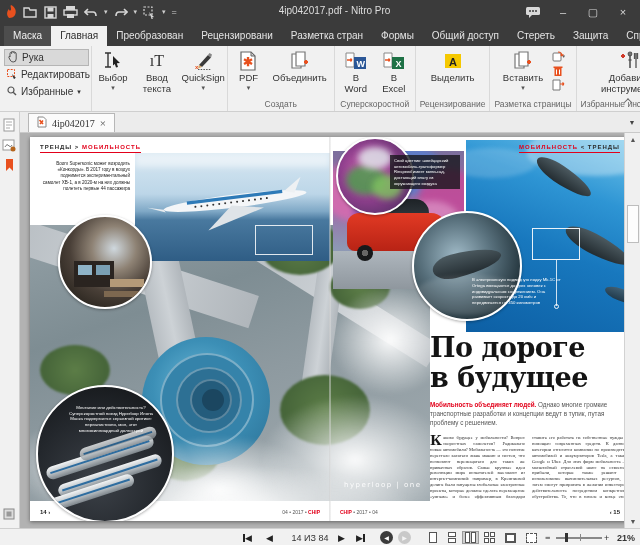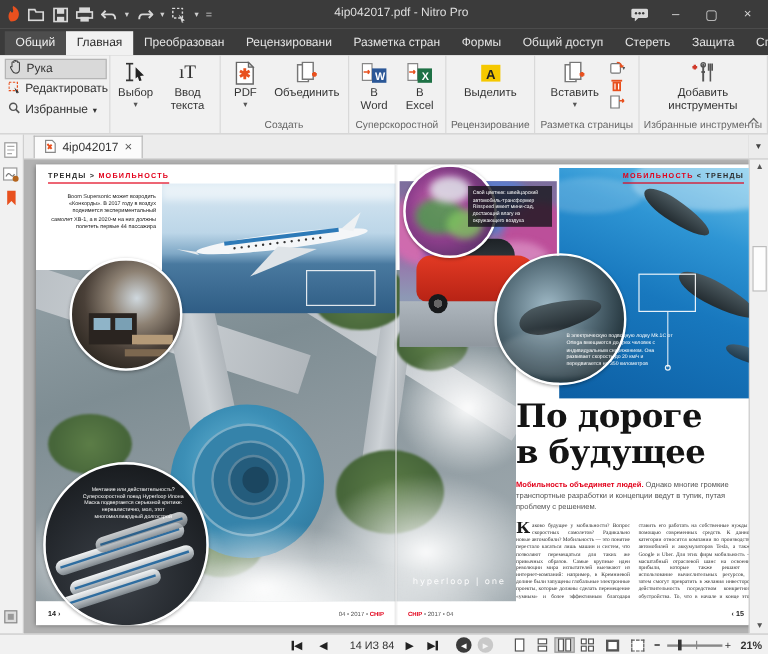--- a/index.html
+++ b/index.html
@@ -33,21 +33,21 @@
   .big-btn { display:flex; flex-direction:column; align-items:center; font-size:9.5px; color:#333; padding:2px 3px 0; min-width:34px; text-align:center; line-height:1.15; }
   .big-btn .bicon { height:22px; display:flex; align-items:center; justify-content:center; margin-bottom:1px; }
   .big-btn .dd { font-size:7px; color:#555; }
   .mini-col { display:flex; flex-direction:column; gap:1px; padding-top:2px; }
   .mini-ic { width:16px; height:13px; display:flex; align-items:center; justify-content:center; }
   #rib-collapse { position:absolute; right:6px; top:98px; width:9px; height:6px; }
   #rib-collapse i { display:block; width:6px; height:6px; border-left:1.5px solid #666; border-top:1.5px solid #666; transform:rotate(45deg) translate(1px,1px); }
 
   
   #doctabs { left:20px; top:112px; width:604px; height:21px; background:#ececec; border-bottom:1px solid #c9c9c9; display:flex; align-items:flex-end; padding-left:8px; }
-  .doctab { background:#fbfbfb; border:1px solid #b7b7b7; border-bottom:none; height:19px; display:flex; align-items:center; gap:5px; padding:0 8px; font-size:10px; color:#333; }
+  .doctab { background:#fbfbfb; border:1px solid #b7b7b7; border-bottom:none; height:19px; display:flex; align-items:center; gap:5px; padding:0 8px; font-size:10px; color:#333;font-family:Liberation Serif, serif; }
   #tabstrip-arrow { left:624px; top:112px; width:16px; height:21px; background:#ececec; border-bottom:1px solid #c9c9c9; color:#444; font-size:7px; display:flex; align-items:center; justify-content:center; }
 
   
   #sidebar { left:0; top:112px; width:20px; height:416px; background:#f1f1f1; border-right:1px solid #cfcfcf; }
   .side-ic { position:absolute; left:2px; width:15px; height:15px; }
 
   
   #scrollbar { left:624px; top:133px; width:16px; height:395px; background:#f0f0f0; border-left:1px solid #d2d2d2; }
   .sb-btn { position:absolute; left:2px; width:12px; text-align:center; color:#555; font-size:7px; }
   #sb-thumb { position:absolute; left:2px; top:72px; width:12px; height:38px; background:#fdfdfd; border:1px solid #bdbdbd; }
@@ -181,21 +181,21 @@
             <circle cx="10" cy="4" r="1" fill="#3b3b3b"></circle>
           </svg>
         </span>
       <span class="wbtn">–</span>
       <span class="wbtn">▢</span>
       <span class="wbtn">×</span>
     </div>
   </div>
 
   <div class="abs" id="tabstrip">
-    <span class="rtab file">Общий</span>
+    <span class="rtab file">Маска</span>
     <span class="rtab active">Главная</span>
     <span class="rtab">Преобразован</span>
     <span class="rtab">Рецензировани</span>
     <span class="rtab">Разметка стран</span>
     <span class="rtab">Формы</span>
     <span class="rtab">Общий доступ</span>
     <span class="rtab">Стереть</span>
     <span class="rtab">Защита</span>
     <span class="rtab">Справка</span>
   </div>
@@ -233,20 +233,33 @@
                 <path d="M4 1 L4 15 M1 1 L7 1 M1 15 L7 15" stroke="#333" stroke-width="1.4" fill="none"></path>
                 <path d="M9 4 L16 11 L12.8 11.3 L14 15 L12 15.6 L10.8 12 L9 13.5 Z" fill="#222"></path>
               </svg>
             </span>
           <span>Выбор</span>
           <span class="dd">▾</span>
         </div>
         <div class="big-btn">
           <span class="bicon" style="font-family:'Liberation Serif',serif;font-size:16px;color:#333;">ıT</span>
           <span>Ввод текста</span>
+        </div>
+        <div class="big-btn">
+          <span class="bicon">
+              <svg width="20" height="18" viewBox="0 0 20 18">
+                <path d="M6 13 L15 3 L18 5.5 L9 15 Z" fill="#3a3a3a"></path>
+                <path d="M15 3 L18 5.5 L19 2.5 L16.5 1 Z" fill="#888"></path>
+                <path d="M6 13 L9 15 L5 16.5 Z" fill="#d8a765"></path>
+                <text x="2" y="17" font-size="6" fill="#e8501e" font-weight="bold">x</text>
+                <line x1="5" y1="17.5" x2="18" y2="17.5" stroke="#555" stroke-width="1" stroke-dasharray="1.5 1.2"></line>
+              </svg>
+            </span>
+          <span>QuickSign</span>
+          <span class="dd">▾</span>
         </div>
       </div>
     </div>
 
     <div class="rib-group">
       <div class="btn-row">
         <div class="big-btn">
           <span class="bicon">
               <svg width="17" height="20" viewBox="0 0 17 20">
                 <path d="M1 1 L11 1 L15 5 L15 19 L1 19 Z" fill="#fff" stroke="#666" stroke-width="1.2"></path>

